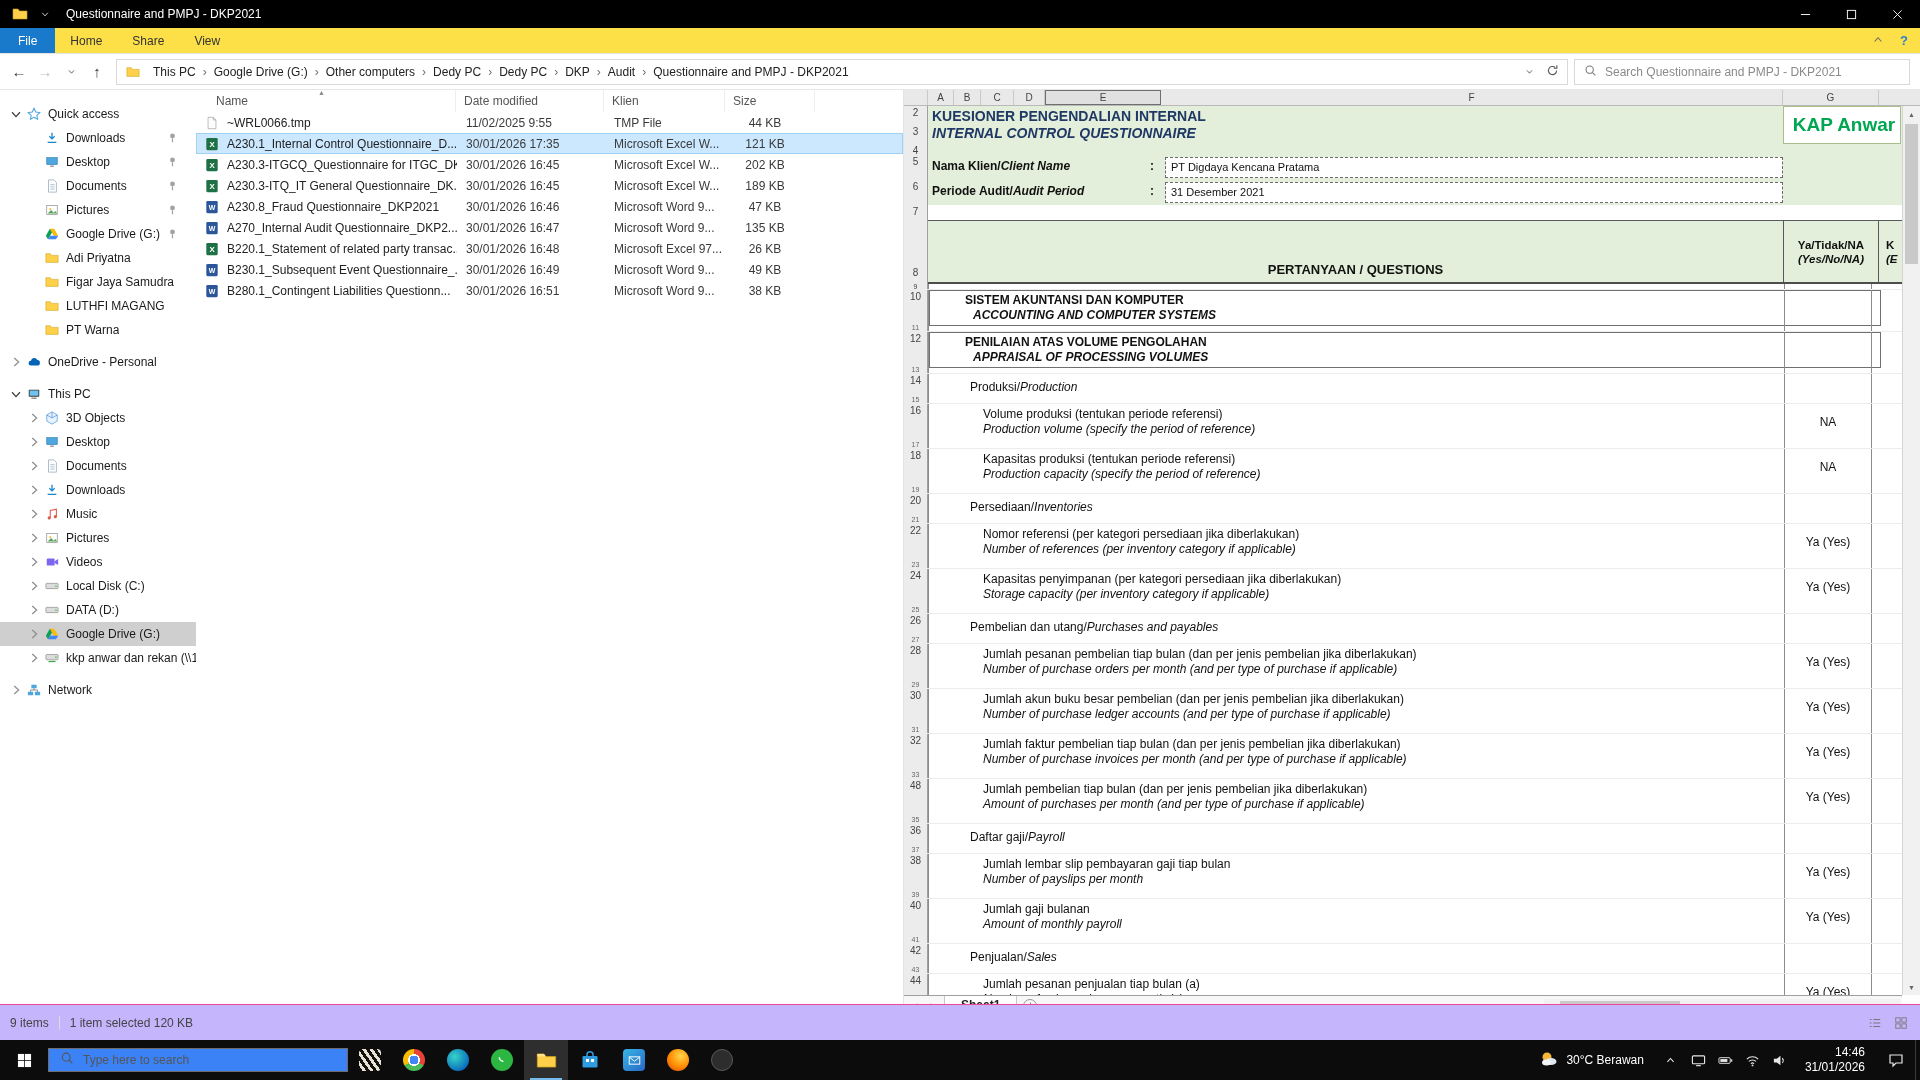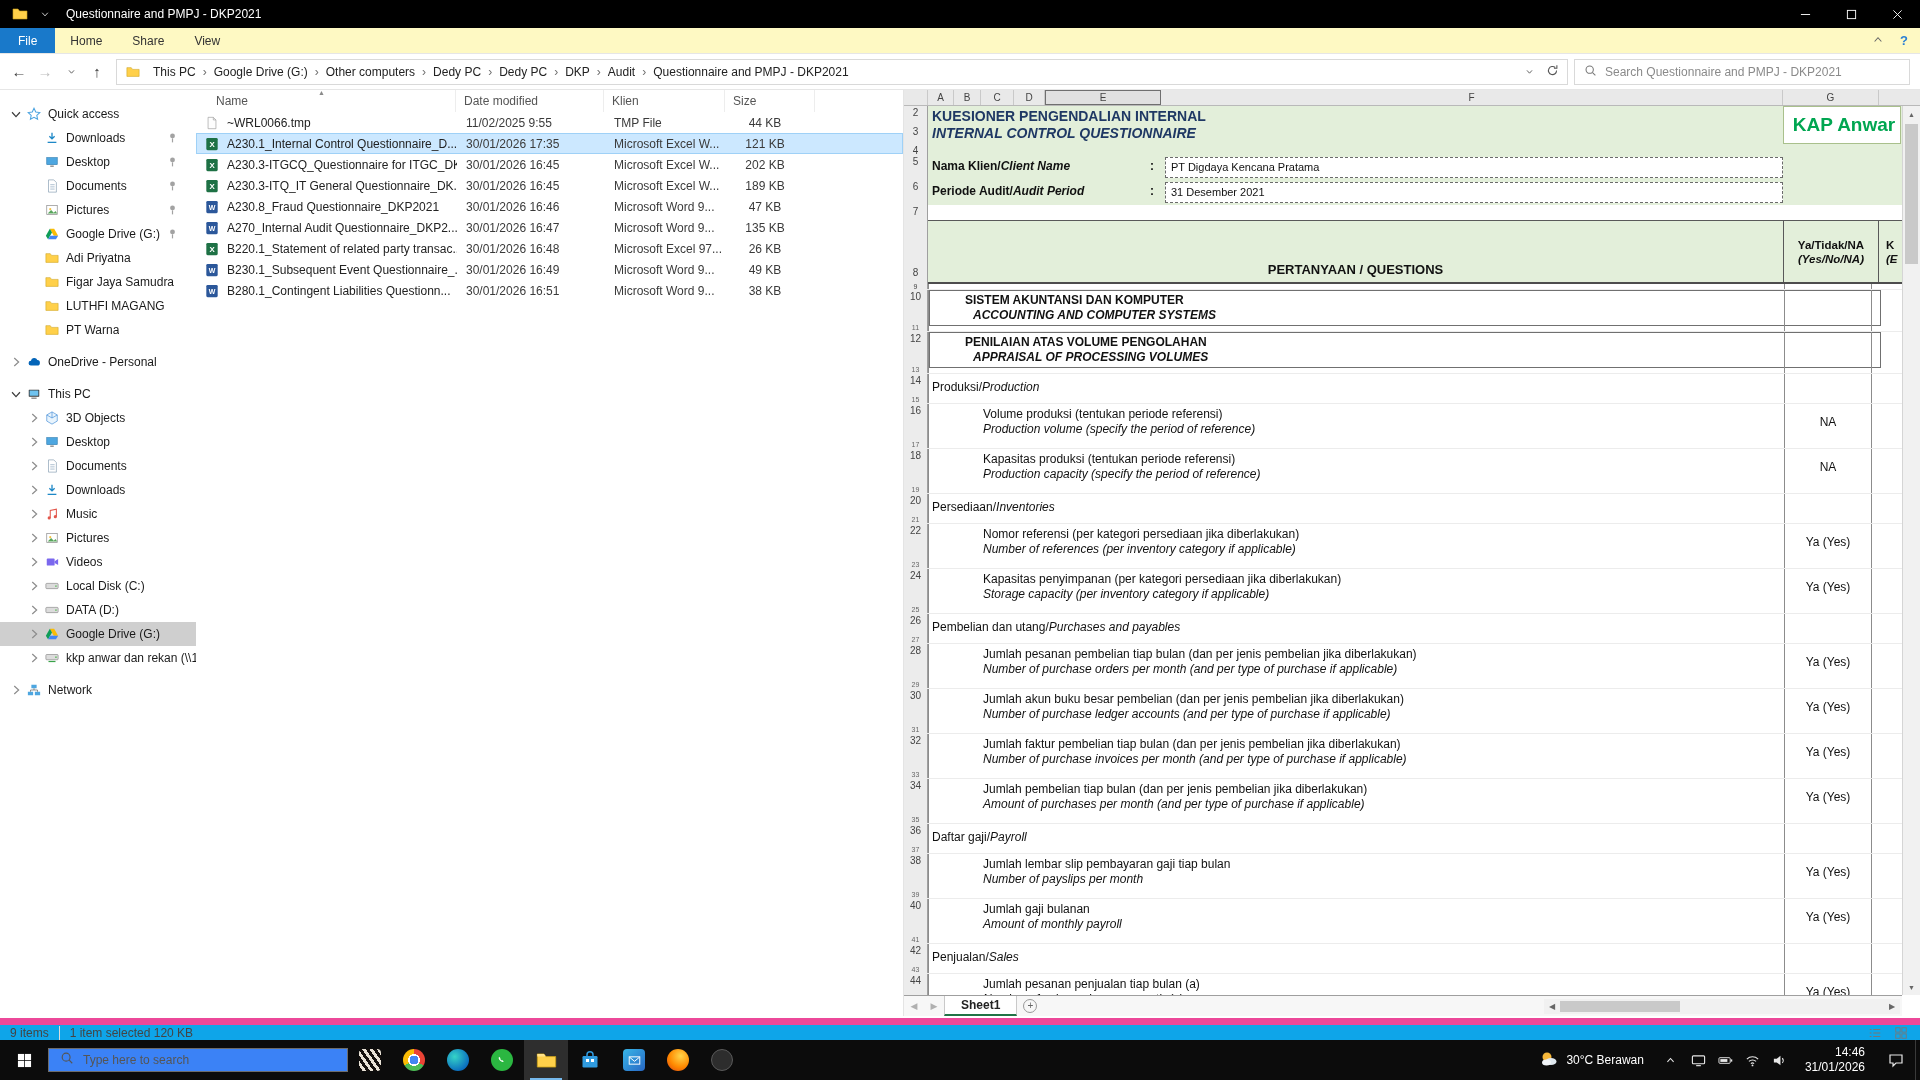--- a/index.html
+++ b/index.html
@@ -11,21 +11,21 @@
   
   .titlebar{height:28px;background:#000;color:#fff;display:flex;align-items:center;padding-left:12px;}
   .tb-icon{width:16px;height:16px;display:flex;}
   .tb-chev{margin-left:12px;display:flex;opacity:.9;}
   .tb-title{font-size:12px;margin-left:16px;white-space:nowrap;}
   .wincontrols{margin-left:auto;display:flex;height:100%;}
   .wc{width:46px;height:100%;display:flex;align-items:center;justify-content:center;}
   .wc svg{width:11px;height:11px;}
 
   
-  .menubar{height:26px;display:flex;align-items:stretch;background:#fef9c3;border-bottom:1px solid #e6e6e6;}
+  .menubar{height:26px;display:flex;align-items:stretch;background:#fde047;border-bottom:1px solid #e6e6e6;}
   .mtab{font-size:12px;color:#333;display:flex;align-items:center;padding:0 15px;}
   .mtab.file{background:#1979ca;color:#fff;padding:0 18px;}
   .ribbon-right{margin-left:auto;display:flex;align-items:center;gap:16px;padding-right:12px;}
   .rr-help{color:#2a7fd4;font-weight:bold;font-size:13px;}
 
   
   .addressrow{height:36px;display:flex;align-items:center;padding:0 10px 0 6px;border-bottom:1px solid #e6e6e6;background:#fff;}
   .nav-btn{width:26px;height:26px;display:flex;align-items:center;justify-content:center;font-size:15px;color:#3c3c3c;flex-shrink:0;}
   .nav-btn.disabled{color:#bdbdbd;}
   .addressbox{flex:1;height:26px;border:1px solid #d9d9d9;display:flex;align-items:center;padding:0 4px 0 6px;margin:0 6px;font-size:12px;color:#222;overflow:hidden;}
@@ -101,41 +101,41 @@
   .ecell{position:absolute;left:958px;top:0;bottom:0;display:flex;flex-direction:column;justify-content:center;font-weight:bold;font-size:11.5px;line-height:14px;}
   .band{border-bottom:1px solid #ececec;}
   .band .cnt{border-left:1px solid #8c8c8c;}
   .gcol{position:absolute;left:855px;top:0;bottom:0;width:88px;border-left:1px solid #8c8c8c;border-right:1px solid #8c8c8c;}
   .ans{text-align:center;padding-top:11px;font-size:12px;}
   .band.section{height:42px;}.band.cat{height:30px;}.band.q{height:45px;}.band.thin{height:6px;}
   .band.thin .n1{font-size:7px;line-height:5px;padding-top:0;}
   .secbox{position:absolute;left:0;top:0;width:952px;height:36px;border:1px solid #707070;}
   .sl1{font-weight:bold;padding:2px 0 0 3px;line-height:15px;white-space:nowrap;margin-left:32px;}
   .sl2{font-weight:bold;font-style:italic;padding-left:3px;line-height:15px;white-space:nowrap;margin-left:40px;}
-  .catline{padding:6px 0 0 3px;line-height:15px;white-space:nowrap;}
+  .catline{padding:6px 0 0 3px;line-height:15px;white-space:nowrap;margin-left:38px;}
   .cen{font-style:italic;}
   .ql1{padding:3px 0 0 54px;line-height:15px;white-space:nowrap;}
   .ql2{font-style:italic;padding-left:54px;line-height:15px;white-space:nowrap;}
 
   .vscroll{position:absolute;top:16px;right:0;width:18px;bottom:21px;background:#f1f1f1;border-left:1px solid #d5d5d5;}
   .varrow{position:absolute;left:0;right:0;height:16px;display:flex;align-items:center;justify-content:center;color:#666;font-size:7px;}
   .varrow.up{top:0;}.varrow.down{bottom:0;}
   .vthumb{position:absolute;top:18px;left:2px;right:2px;height:140px;background:#c9c9c9;}
 
   .tabbar{position:absolute;left:0;right:18px;bottom:0;height:21px;background:#f7f7f7;border-top:1px solid #9f9f9f;display:flex;align-items:stretch;font-size:12px;color:#444;}
   .tb-nav{width:20px;display:flex;align-items:center;justify-content:center;color:#b0b0b0;font-size:9px;}
   .sheettab{padding:0 16px;background:#fff;border-left:1px solid #c9c9c9;border-right:1px solid #c9c9c9;border-bottom:2px solid #217346;display:flex;align-items:center;font-weight:bold;color:#222;}
   .addsheet{width:26px;display:flex;align-items:center;justify-content:center;}
   .addsheet span{width:14px;height:14px;border:1px solid #999;border-radius:50%;font-size:10px;line-height:12px;text-align:center;color:#666;}
   .hscroll{position:absolute;right:2px;top:3px;width:356px;height:15px;background:#f1f1f1;display:flex;align-items:center;}
   .harrow{width:16px;text-align:center;color:#666;font-size:8px;}
   .hthumb{width:120px;height:11px;background:#c9c9c9;}
 
   
-  .statusbar{position:absolute;left:0;right:0;bottom:0;height:22px;border-top:7px solid #ec4899;display:flex;align-items:center;font-size:12px;color:#444;padding-left:10px;background:#0ea5e9;}
+  .statusbar{position:absolute;left:0;right:0;bottom:0;height:36px;border-top:1px solid #ec4899;display:flex;align-items:center;font-size:12px;color:#444;padding-left:10px;background:#c4b5fd;}
   .sb-sep{width:1px;height:14px;background:#dcdcdc;margin:0 10px;}
   .sb-right{margin-left:auto;display:flex;gap:4px;padding-right:8px;}
   .sb-btn{width:22px;height:18px;display:flex;align-items:center;justify-content:center;}
 
   
   .taskbar{position:absolute;left:0;bottom:0;width:1920px;height:40px;background:#0c0c0c;display:flex;align-items:center;color:#fff;}
   .startbtn{width:48px;height:40px;display:flex;align-items:center;justify-content:center;}
   .startbtn svg{width:15px;height:15px;}
   .tb-search{width:300px;height:24px;background:#3b82f6;border:1px solid #6d6d6d;display:flex;align-items:center;gap:9px;padding:0 11px;color:#555;}
   .tapp{width:44px;height:40px;display:flex;align-items:center;justify-content:center;position:relative;}
@@ -952,21 +952,21 @@
                 <div class="cnt">
                   <div class="ql1">Jumlah faktur pembelian tiap bulan (dan per jenis pembelian jika diberlakukan)</div>
                   <div class="ql2">Number of purchase invoices per month (and per type of purchase if applicable)</div>
                   <div class="gcol">
                     <div class="ans">Ya (Yes)</div>
                   </div>
                 </div>
               </div>
               <div class="band q">
                 <div class="gut">
-                  <span class="n1">34</span>
+                  <span class="n1">48</span>
                   <span class="n2">35</span>
                 </div>
                 <div class="cnt">
                   <div class="ql1">Jumlah pembelian tiap bulan (dan per jenis pembelian jika diberlakukan)</div>
                   <div class="ql2">Amount of purchases per month (and per type of purchase if applicable)</div>
                   <div class="gcol">
                     <div class="ans">Ya (Yes)</div>
                   </div>
                 </div>
               </div>

